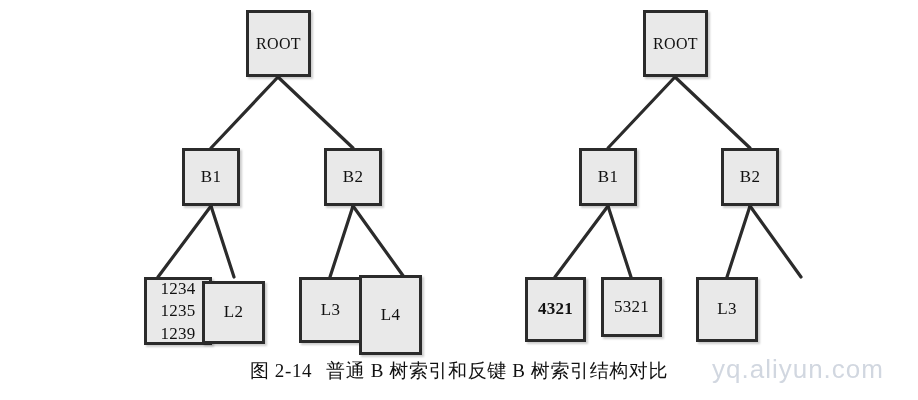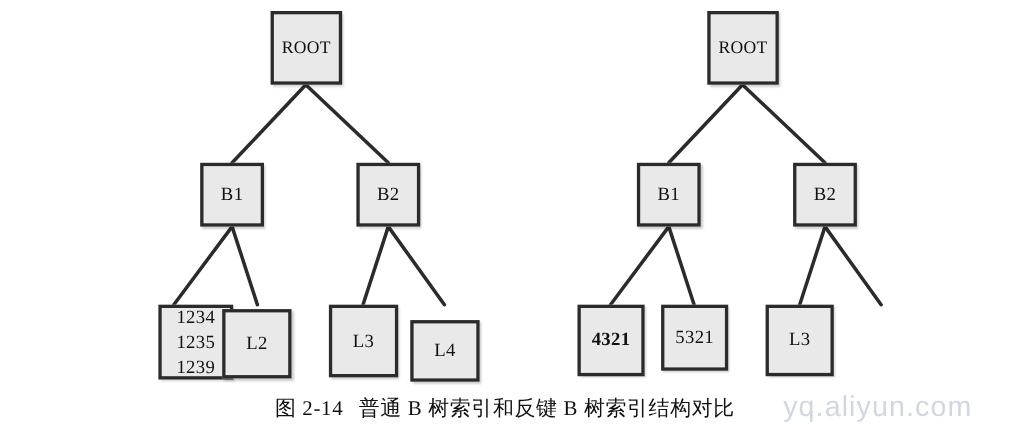--- a/index.html
+++ b/index.html
@@ -138,21 +138,21 @@
   </div>
 
   <div class="node-box" style="left:202px; top:281px; width:63px; height:63px;">
     <span class="node-line">L2</span>
   </div>
 
   <div class="node-box" style="left:299px; top:277px; width:63px; height:66px;">
     <span class="node-line">L3</span>
   </div>
 
-  <div class="node-box" style="left:373px; top:275px; width:63px; height:56px;margin-top:16px;">
+  <div class="node-box" style="left:359px; top:275px; width:63px; height:80px;">
     <span class="node-line">L4</span>
   </div>
 
   <div class="node-box root" style="left:643px; top:10px; width:65px; height:67px;">
     <span class="node-line">ROOT</span>
   </div>
 
   <div class="node-box" style="left:579px; top:148px; width:58px; height:58px;">
     <span class="node-line">B1</span>
   </div>

